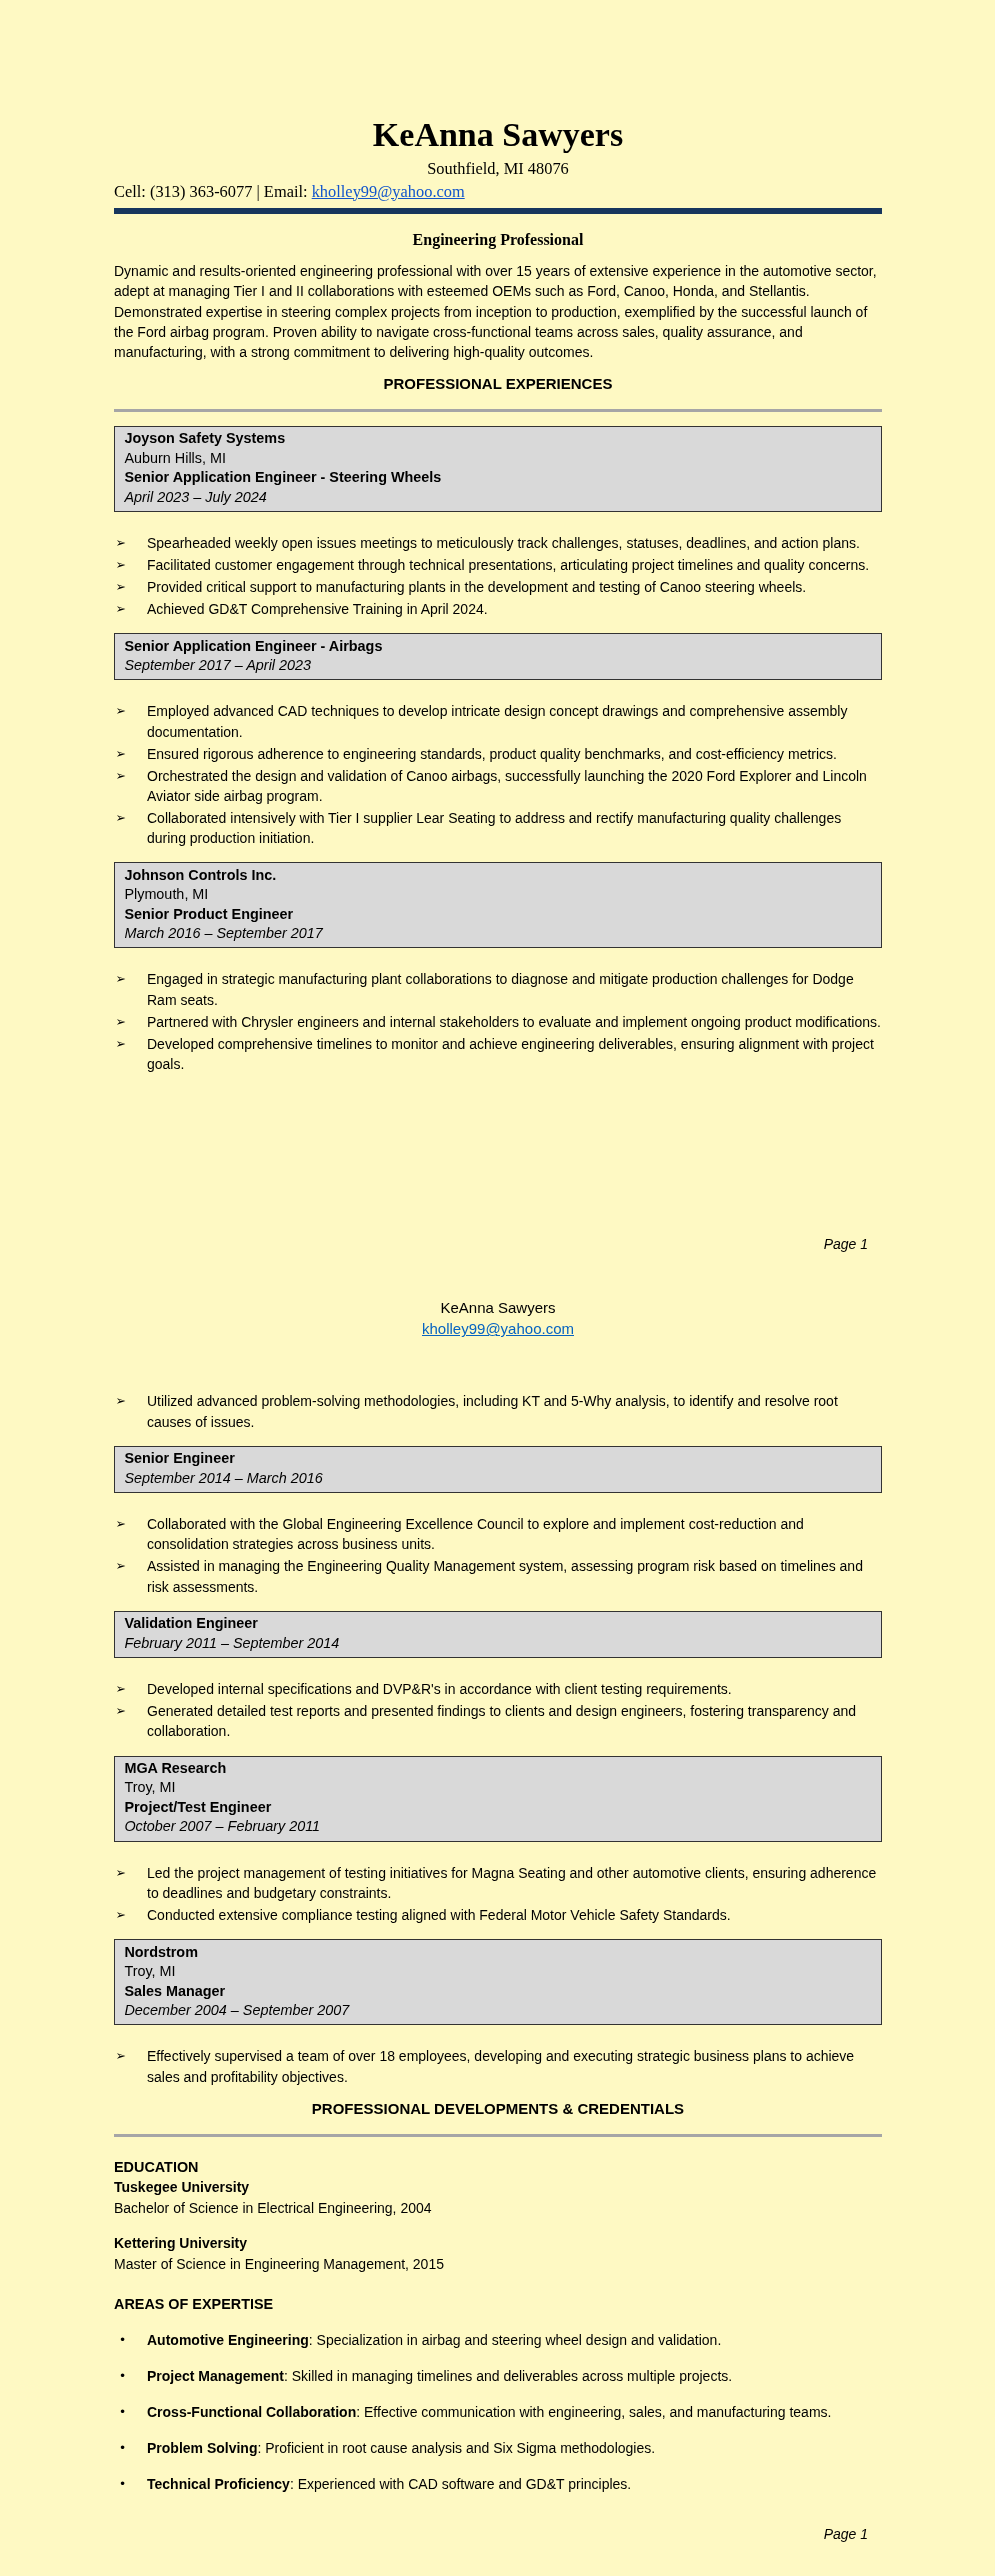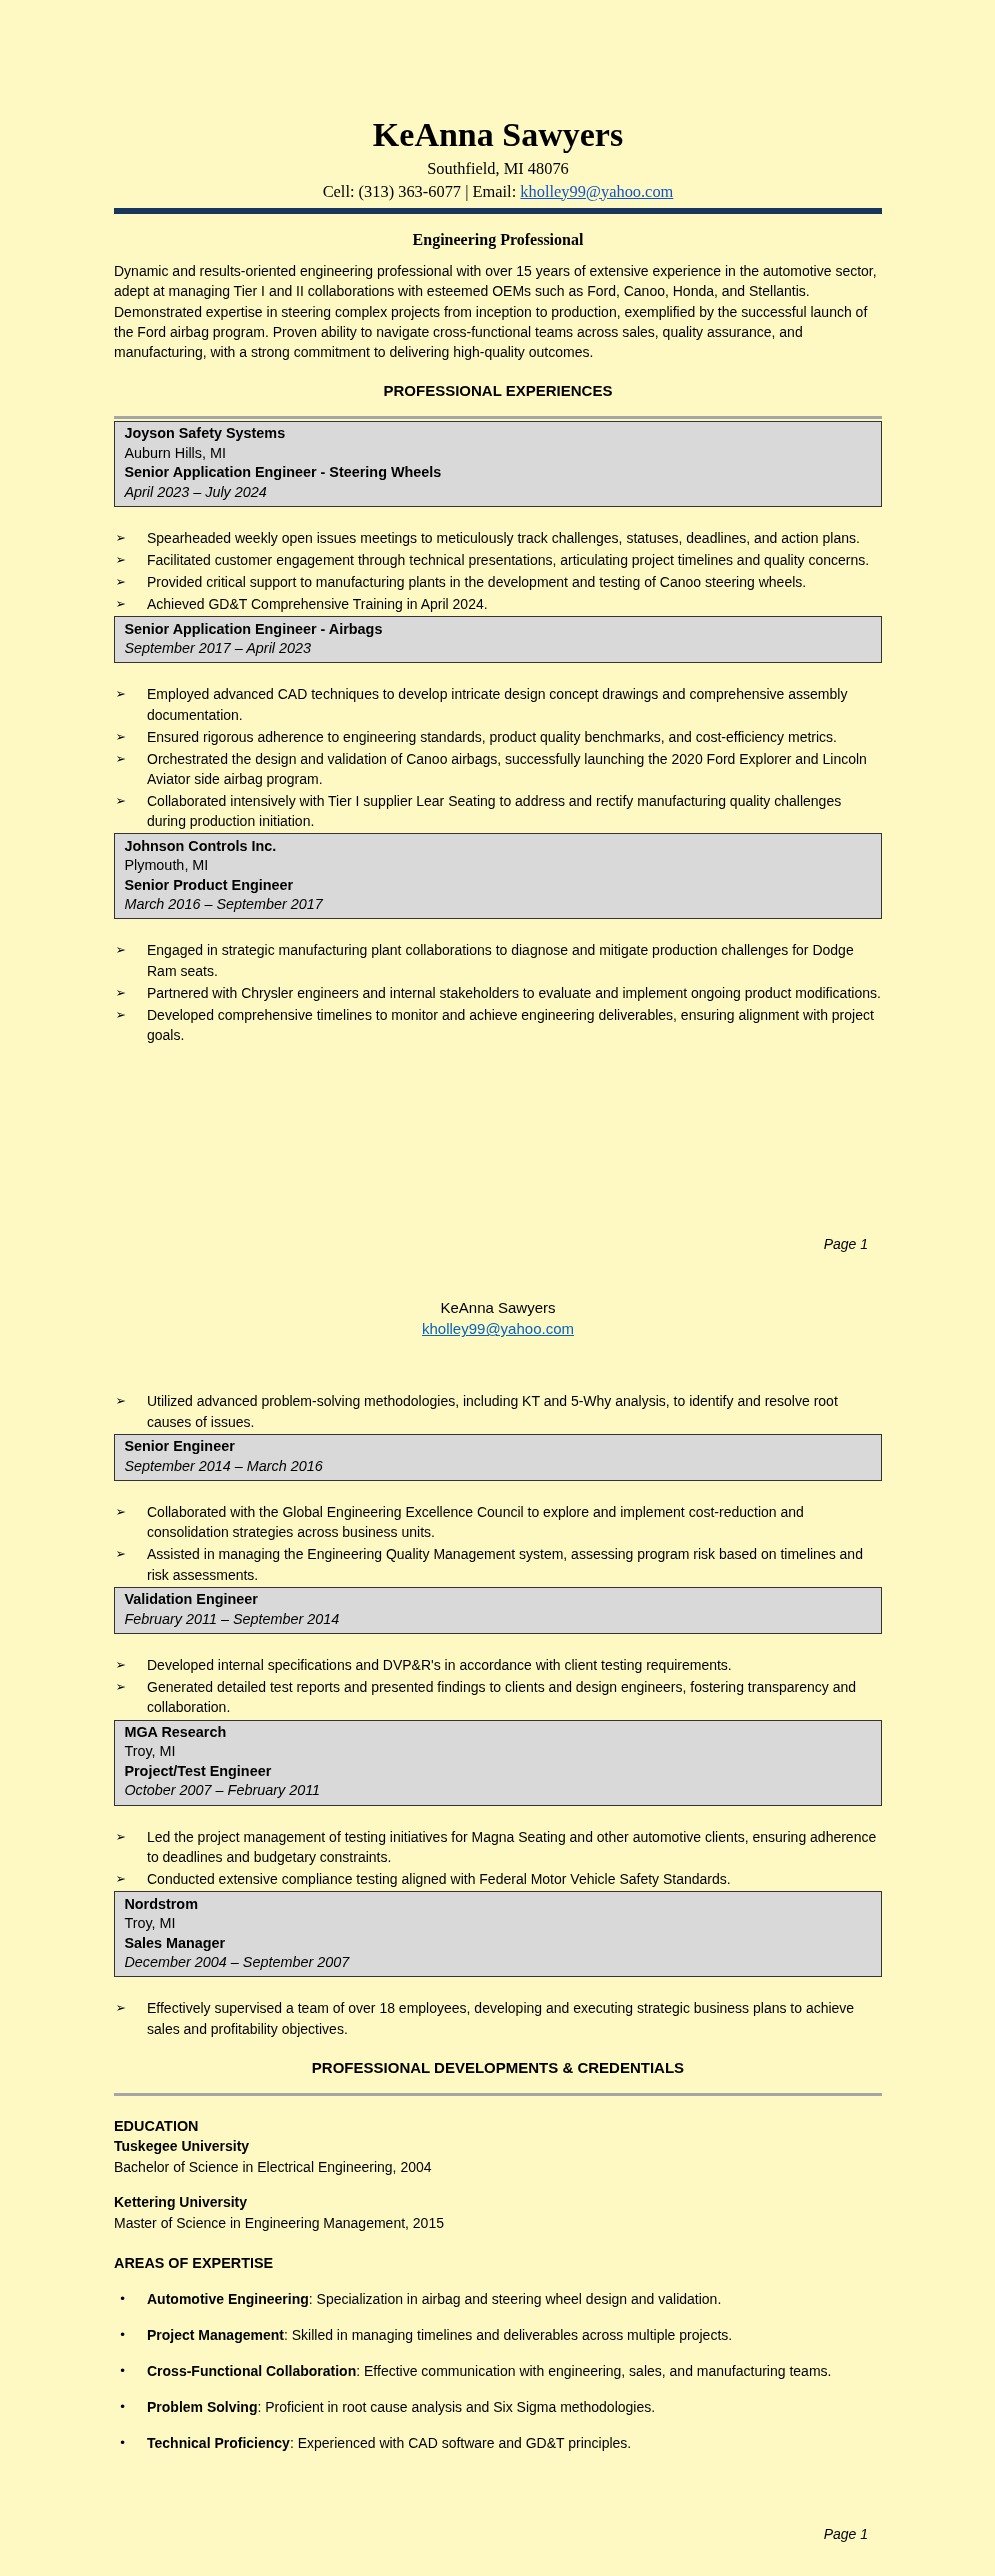--- a/index.html
+++ b/index.html
@@ -8,32 +8,32 @@
     width:996px;height:2576px;position:relative;
     font-family:"Liberation Sans",sans-serif;color:#000;
   }
   .page{position:relative;height:1288px;overflow:hidden;box-sizing:border-box;padding-left:114px;padding-right:114px;background:#fef9c3;}
   .page--one{padding-top:116px;}
   .page--two{padding-top:9.4px;}
 
   
   .doc-name{font-family:"Liberation Serif",serif;font-weight:bold;font-size:34px;line-height:1.12;text-align:center;}
   .doc-address{font-family:Liberation Serif, serif;font-size:16.4px;text-align:center;margin-top:4.7px;line-height:1.2;}
-  .doc-contact{font-family:"Liberation Serif",serif;font-size:16.4px;text-align:center;margin-top:3.1px;line-height:1.2;}
+  .doc-contact{font-family:"Liberation Serif",serif;font-size:16.4px;text-align:left;margin-top:3.1px;line-height:1.2;}
   .doc-contact a{color:#1155CC;text-decoration:underline;cursor:pointer;}
   .accent-bar{height:5.5px;background:#17365D;margin-top:7px;}
   .doc-title{font-family:"Liberation Serif",serif;font-weight:bold;font-size:16px;text-align:center;margin-top:16.4px;line-height:1.2;}
   .summary{font-size:14px;line-height:20.3px;margin-top:11.7px;}
 
   
-  .section-heading{font-weight:bold;font-size:15px;text-align:center;margin-top:19px;line-height:1.3;}
+  .section-heading{font-weight:bold;font-size:15px;text-align:center;margin-top:12px;line-height:1.3;}
   .section-rule{height:3.1px;background:#A6A6A6;margin-top:15px;}
 
   
-  .xp-box{background:#D9D9D9;border:1.6px solid #333333;padding:2.3px 9.4px 3.9px 9.4px;font-size:14.4px;line-height:19.5px;margin-top:2px;}
+  .xp-box{background:#D9D9D9;border:1.6px solid #333333;padding:2.3px 9.4px 3.9px 9.4px;font-size:14.4px;line-height:19.5px;margin-top:14px;}
   .xp-line.bold{font-weight:bold;}
   .xp-line.italic{font-style:italic;}
   .bullet-group{margin-top:21px;}
   .bullet-item{display:flex;margin-bottom:1.6px;font-size:14px;line-height:20.3px;}
   .bullet-marker{flex:none;width:33px;font-size:12.5px;padding-left:1.6px;box-sizing:border-box;}
   .bullet-text{flex:1;}
   .page--two .xp-flow > .bullet-group:first-child{margin-top:52px;}
 
   
   .p2-header{text-align:center;font-size:15px;line-height:21px;}

